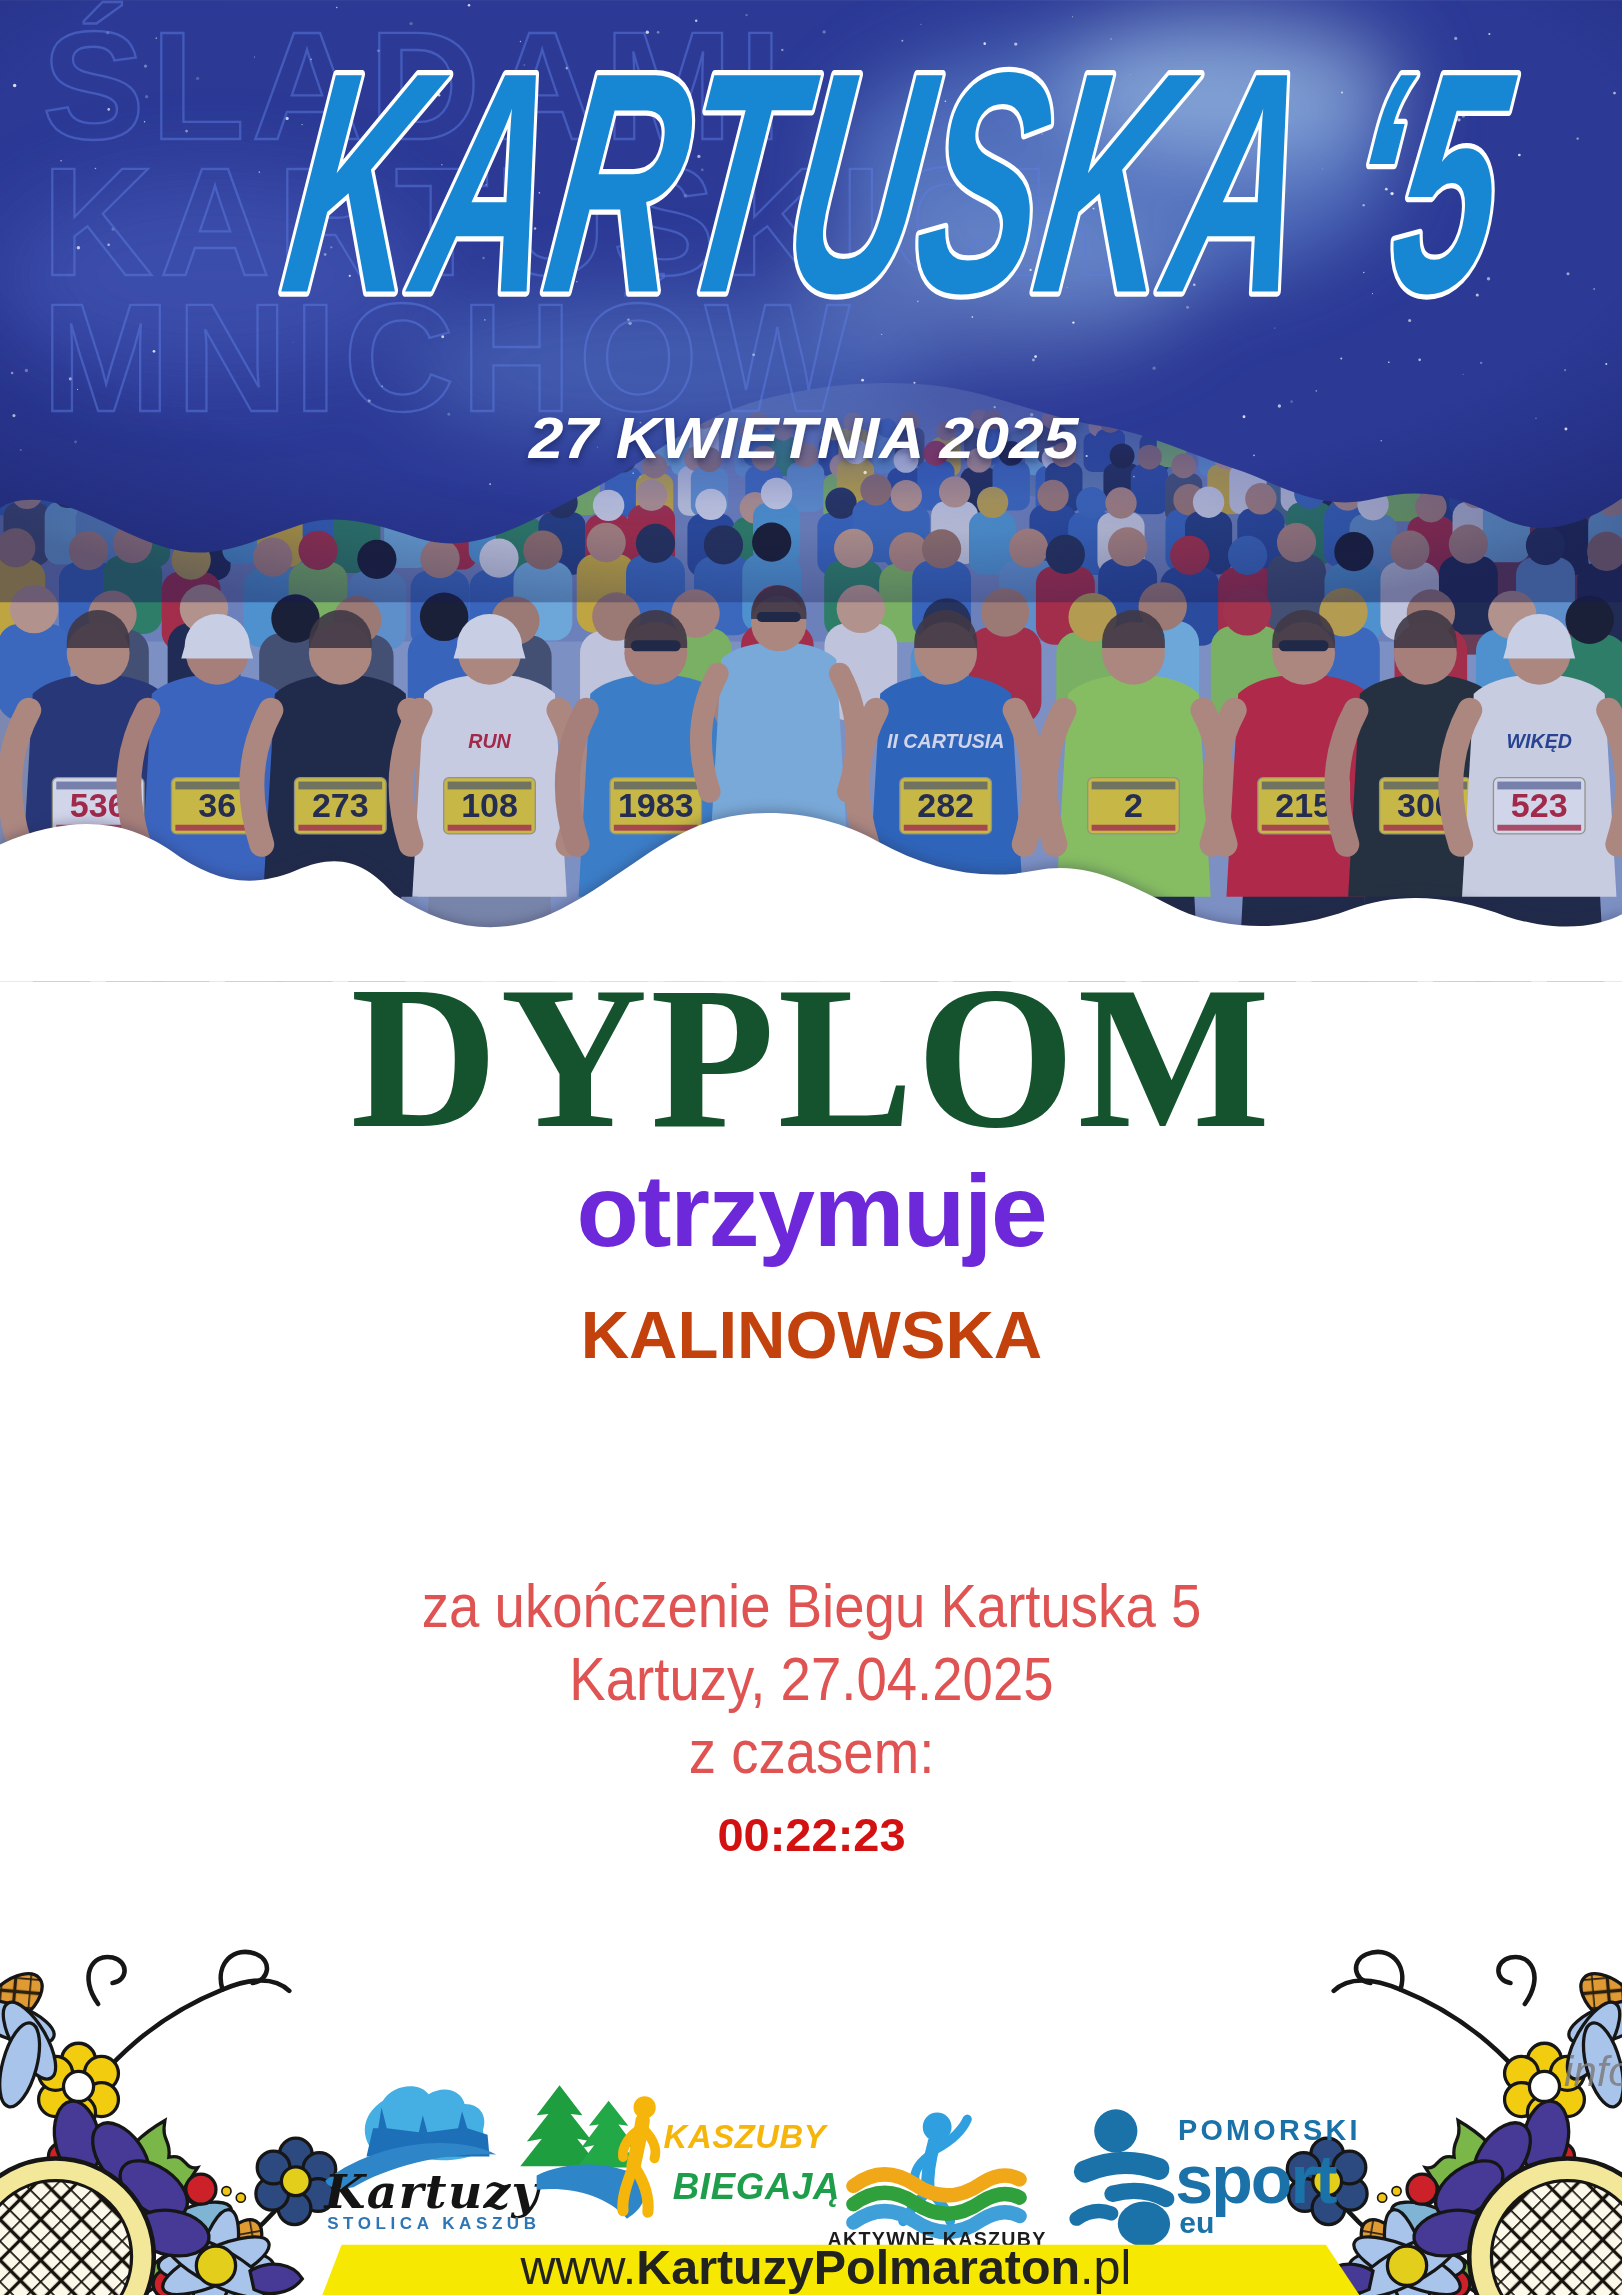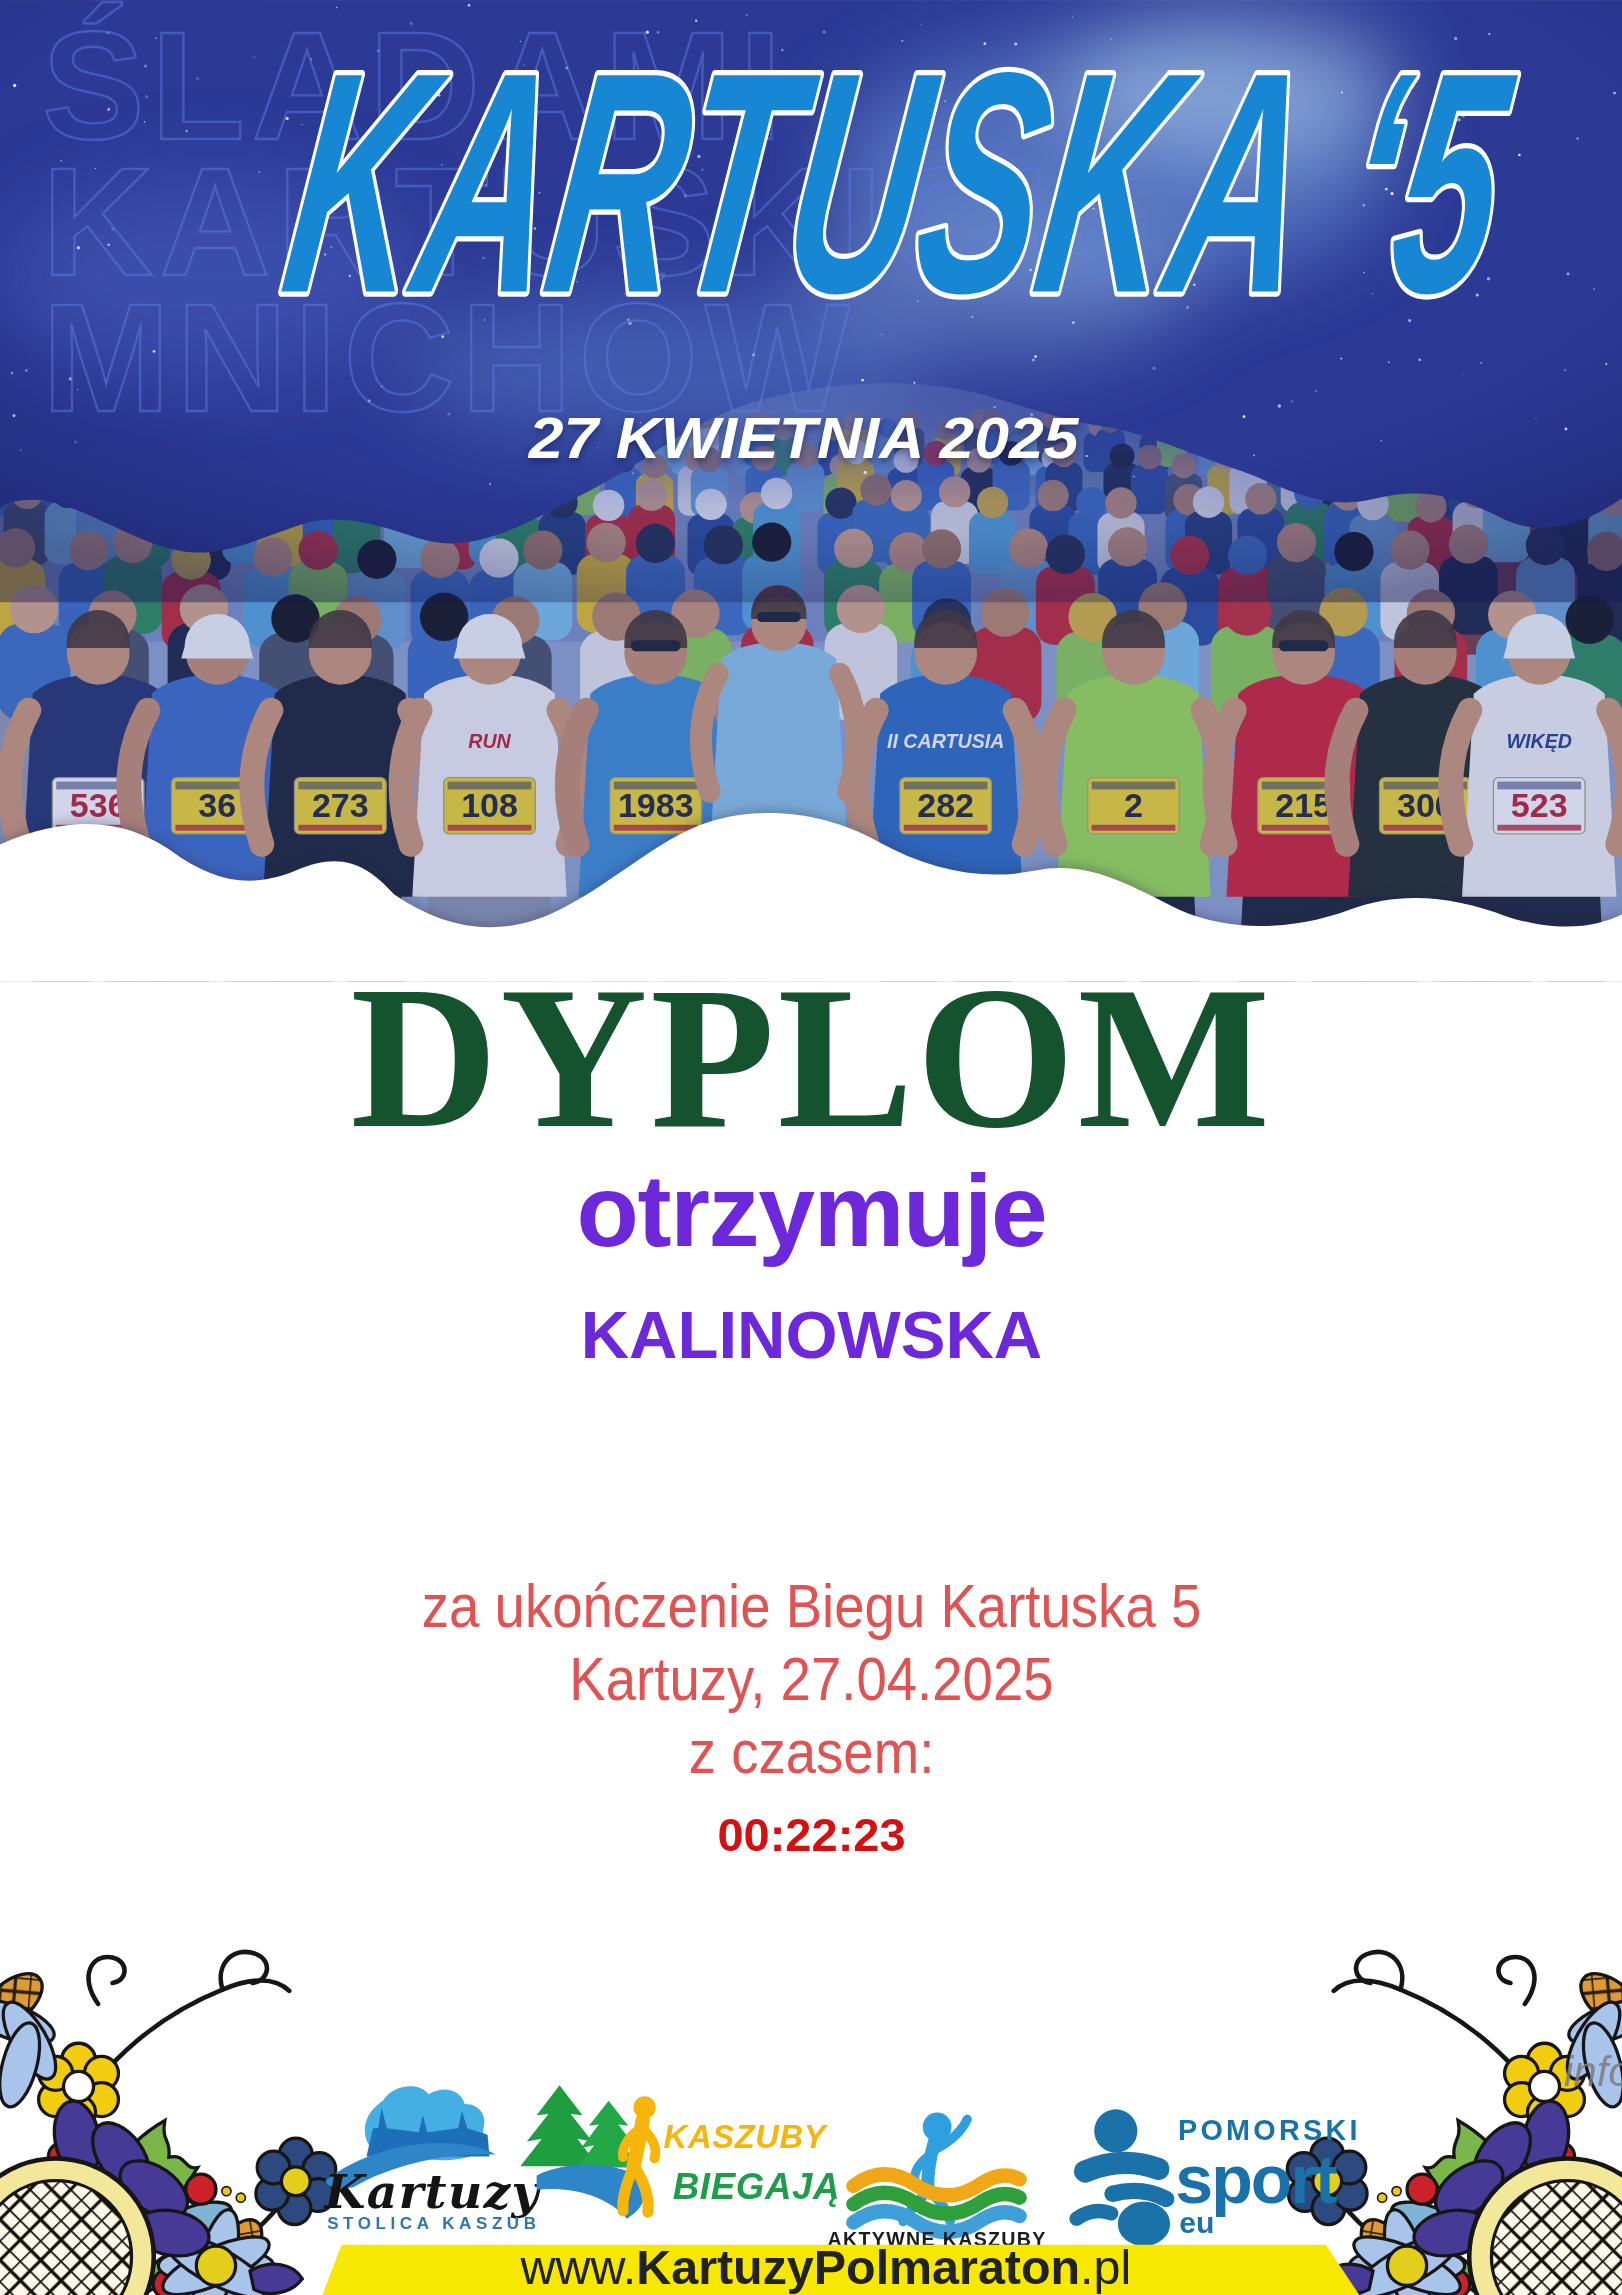--- a/index.html
+++ b/index.html
@@ -6,21 +6,21 @@
   #page{position:relative;width:1623px;height:2295px;background:#ffffff;overflow:hidden;
         font-family:"Liberation Sans",sans-serif;}
   svg{position:absolute;left:0;display:block;}
   #hero{top:0;}
   #footer-art{top:1924px;}
   .abs{position:absolute;left:0;right:0;text-align:center;}
   #dyplom{top:955px;font-family:"Liberation Serif",serif;font-weight:700;
           font-size:204px;line-height:1;color:#14532d;letter-spacing:2.6px;}
   #otrzymuje{top:1160px;font-family:Liberation Sans, sans-serif;font-weight:700;
           font-size:102px;line-height:1;color:#6d28d9;letter-spacing:-1.3px;}
-  #names{top:1299px;font-weight:700;font-size:67px;line-height:1.06;color:#6d28d9;}
+  #names{top:1299px;font-weight:700;font-size:67px;line-height:1.06;color:#c2410c;}
   #body-lines{top:1569px;font-size:62px;line-height:73px;color:#e05353;
           transform:scaleX(0.88);transform-origin:50% 0;}
   #time{top:1807px;font-weight:700;font-size:47px;color:#d41111;}
   .t-out{fill:none;stroke:#5b7ce0;stroke-opacity:.5;stroke-width:3.5px;
          font-weight:700;font-size:235px;letter-spacing:10px;}
   .banner-light{font-weight:400;}
   .banner-bold{font-weight:700;}
 </style>
 </head>
 <body>

